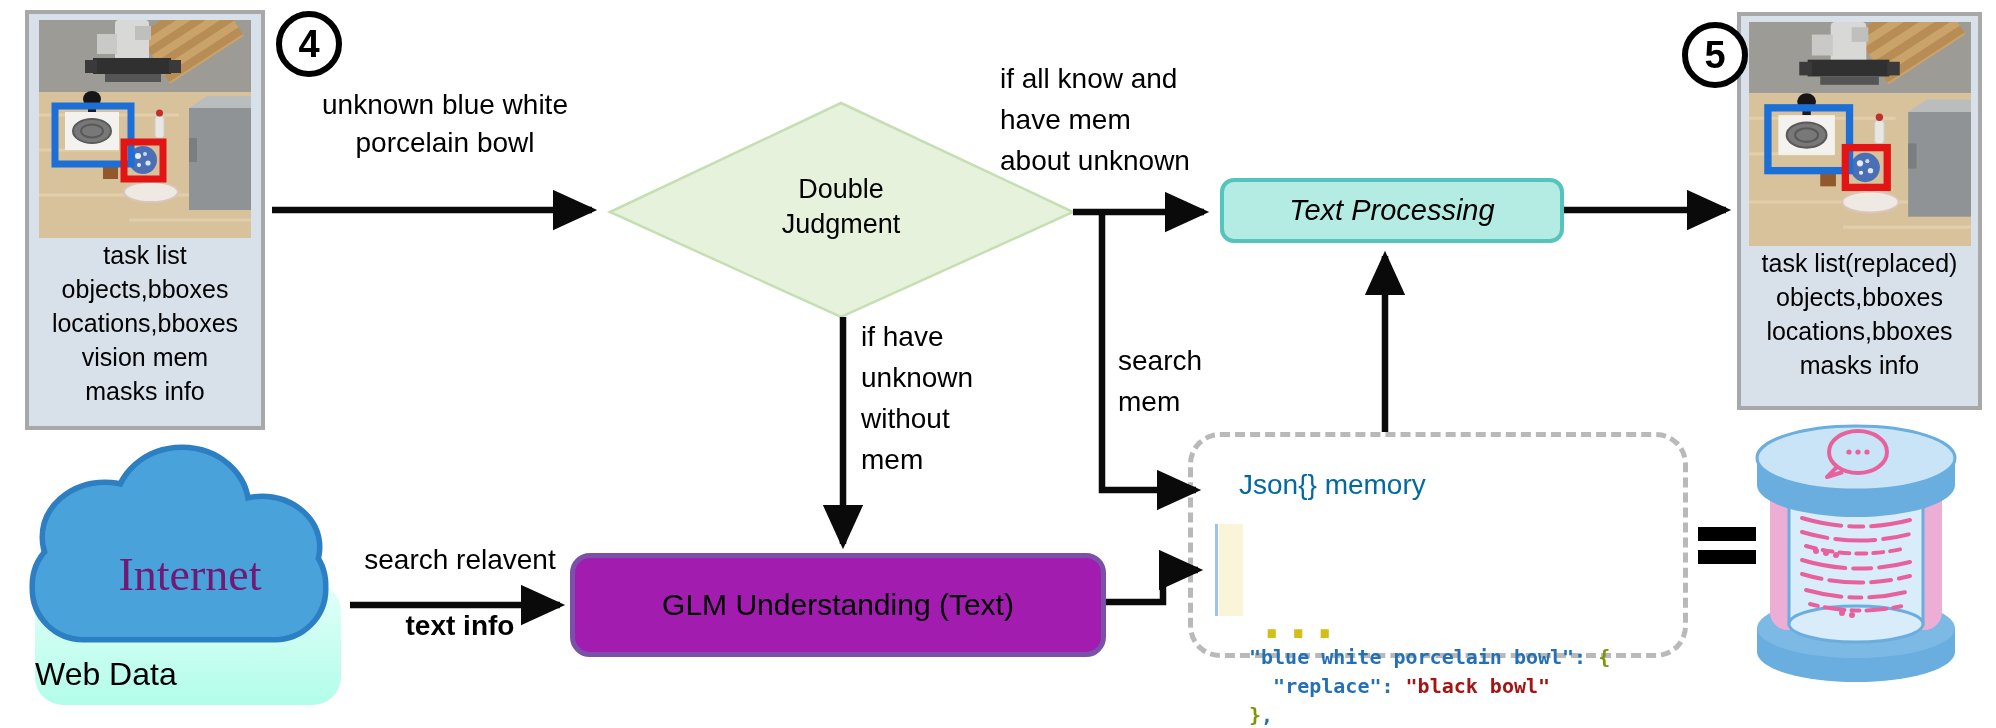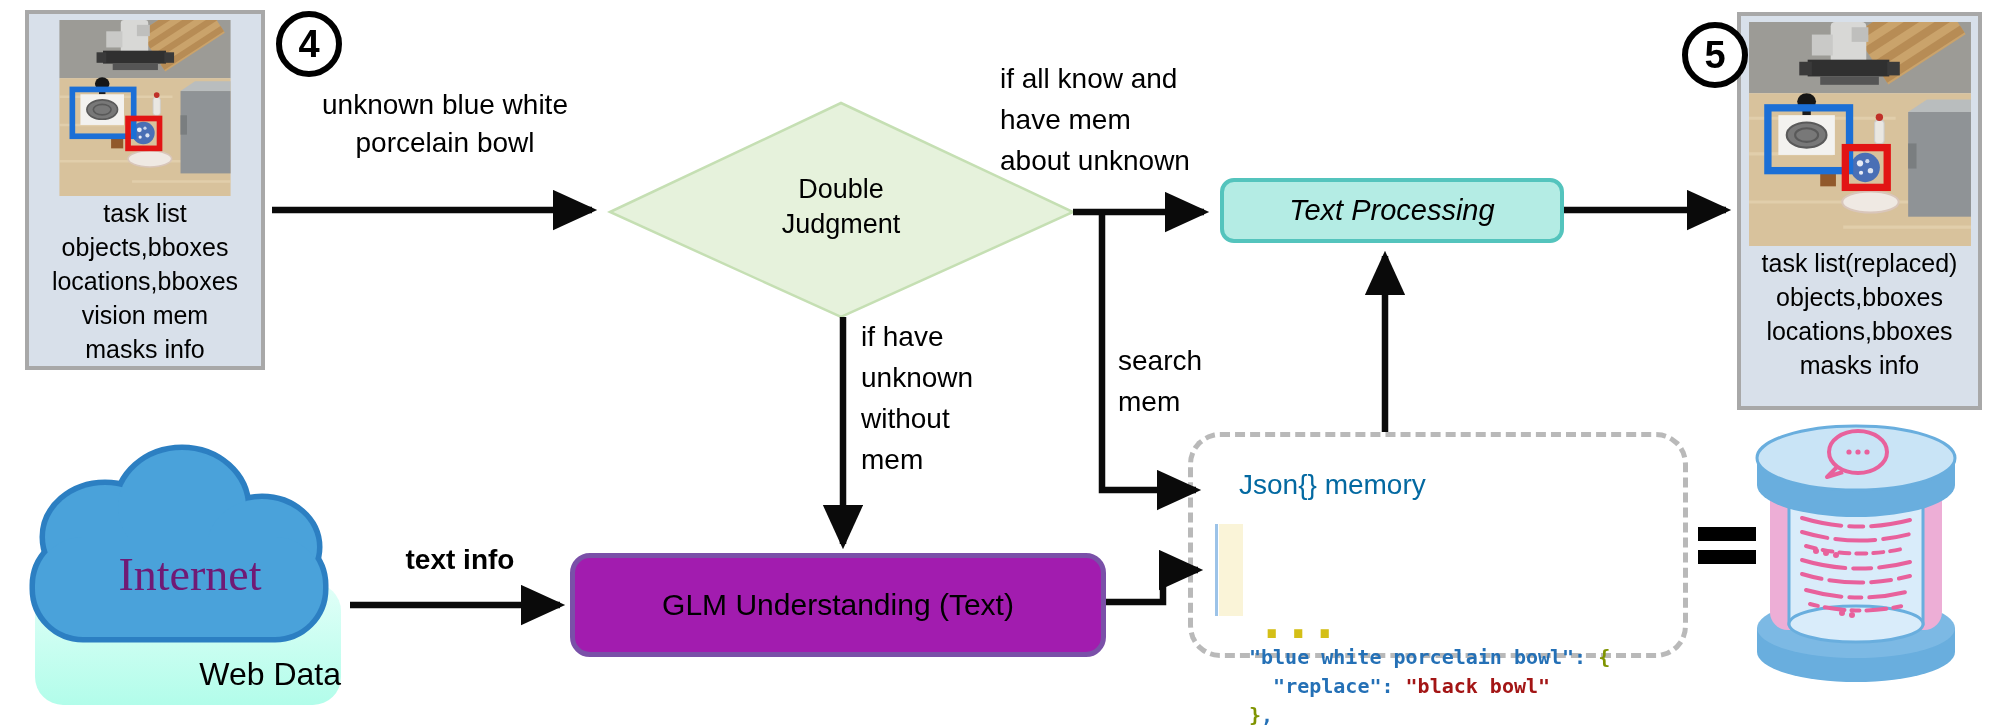--- a/index.html
+++ b/index.html
@@ -35,21 +35,21 @@
              font-size:20px;font-weight:bold;line-height:29px;white-space:pre;z-index:4;}
   #json-code .gutter{position:absolute;left:-4px;top:-3px;width:3px;height:92px;background:#9cc3e8;}
   #json-code .hl{position:absolute;left:0px;top:-3px;width:24px;height:92px;background:#faf4d8;}
   .tok-key{color:#2470b6;} .tok-brace{color:#7f9400;} .tok-val{color:#a31515;} .tok-punc{color:#2470b6;}
   #json-ellipsis{position:absolute;left:70px;top:158px;font-size:46px;font-weight:bold;
                  color:#d4bf17;letter-spacing:9px;z-index:4;font-family:"DejaVu Sans",sans-serif;}
 
   
   #web-data{position:absolute;left:35px;top:583px;width:306px;height:122px;border-radius:28px;
             background:linear-gradient(#e2fff8,#b2fdea);z-index:1;display:flex;align-items:flex-end;
-            justify-content:flex-end;padding-bottom:12px;box-sizing:border-box;font-size:32px;}
+            justify-content:flex-start;padding-bottom:12px;box-sizing:border-box;font-size:32px;}
   #cloud-svg{position:absolute;left:10px;top:425px;z-index:2;}
   #internet-label{position:absolute;left:70px;top:548px;width:240px;text-align:center;z-index:3;
                   font-family:"Liberation Serif",serif;font-size:46px;color:#701a75;}
 
   
   #equals{position:absolute;left:1698px;top:527px;z-index:4;}
   #equals .bar{width:58px;height:14px;background:#000;margin-bottom:9px;}
   .vhide{position:absolute;width:1px;height:1px;overflow:hidden;clip:rect(0 0 0 0);white-space:nowrap;}
 
   
@@ -73,21 +73,21 @@
     <path d="M272,210 H592" stroke="#0a0a0a" stroke-width="6.5" fill="none" marker-end="url(#ah)"></path>
     <path d="M1073,212 H1204" stroke="#0a0a0a" stroke-width="6.5" fill="none" marker-end="url(#ah)"></path>
     <path d="M1102,212 V490 H1196" stroke="#0a0a0a" stroke-width="6.5" fill="none" marker-end="url(#ah)"></path>
     <path d="M843,317 V544" stroke="#0a0a0a" stroke-width="6.5" fill="none" marker-end="url(#ah)"></path>
     <path d="M1385,432 V256" stroke="#0a0a0a" stroke-width="6.5" fill="none" marker-end="url(#ah)"></path>
     <path d="M350,605 H560" stroke="#0a0a0a" stroke-width="6.5" fill="none" marker-end="url(#ah)"></path>
     <path d="M1106,602 H1163 V570 H1198" stroke="#0a0a0a" stroke-width="6.5" fill="none" marker-end="url(#ah)"></path>
     <path d="M1564,210 H1726" stroke="#0a0a0a" stroke-width="6.5" fill="none" marker-end="url(#ah)"></path>
   </svg>
 
-  <div class="scene-panel" style="left:25px;top:10px;width:240px;height:360px;">
+  <div class="scene-panel" style="left:25px;top:10px;width:240px;height:420px;">
     <svg class="scene-img" width="212" height="218" viewBox="0 0 212 218">
       <rect x="0" y="0" width="212" height="72" fill="#9c9b96"></rect>
       <rect x="0" y="72" width="212" height="146" fill="#d8c29c"></rect>
       <path d="M0,95 H140 M0,130 H80 M0,175 H212 M90,200 H212" stroke="#e6d4b2" stroke-width="3" opacity="0.7"></path>
       <g transform="translate(130,62) rotate(-33)">
         <rect x="0" y="-56" width="88" height="58" fill="#caa36b"></rect>
         <rect x="0" y="-56" width="88" height="8" fill="#b78c55"></rect>
         <rect x="0" y="-40" width="88" height="8" fill="#b78c55"></rect>
         <rect x="0" y="-24" width="88" height="8" fill="#b78c55"></rect>
         <rect x="0" y="-8" width="88" height="8" fill="#b78c55"></rect>
@@ -196,20 +196,21 @@
   <div class="edge-label" style="left:1000px;top:42px;width:260px;line-height:41px;margin-top:16px;">if all know and
 have mem
 about unknown</div>
   <div class="edge-label" style="left:861px;top:316px;width:160px;line-height:41px;">if have
 unknown
 without
 mem</div>
   <div class="edge-label" style="left:1118px;top:340px;width:140px;line-height:41px;">search
 mem</div>
   <div class="edge-label center" style="left:325px;top:510px;width:270px;line-height:33px;">
+    <div>search relavent</div>
     <div style="font-weight:bold;">text info</div>
   </div>
 
   <div id="diamond-label">Double
 Judgment</div>
   <div id="text-processing" class="node-box">Text Processing</div>
   <div id="glm-box" class="node-box">GLM Understanding (Text)</div>
 
   <div id="json-box">
     <div id="json-title">Json{} memory</div>

